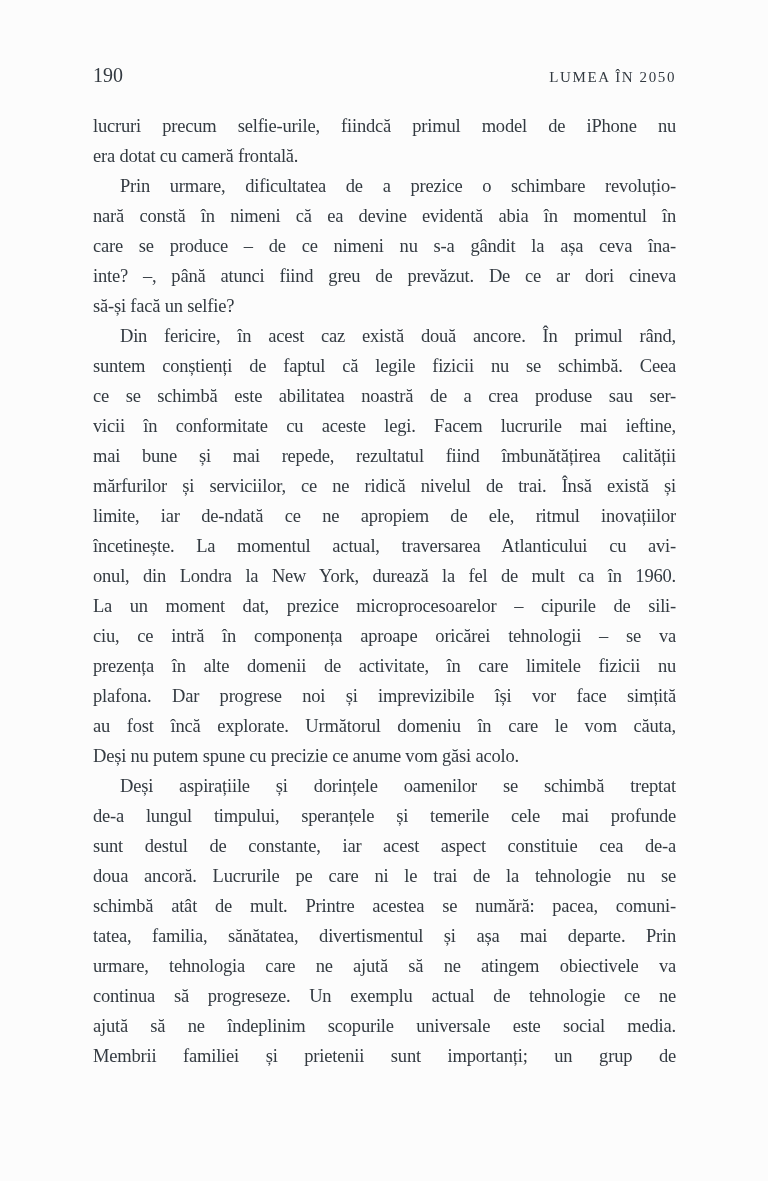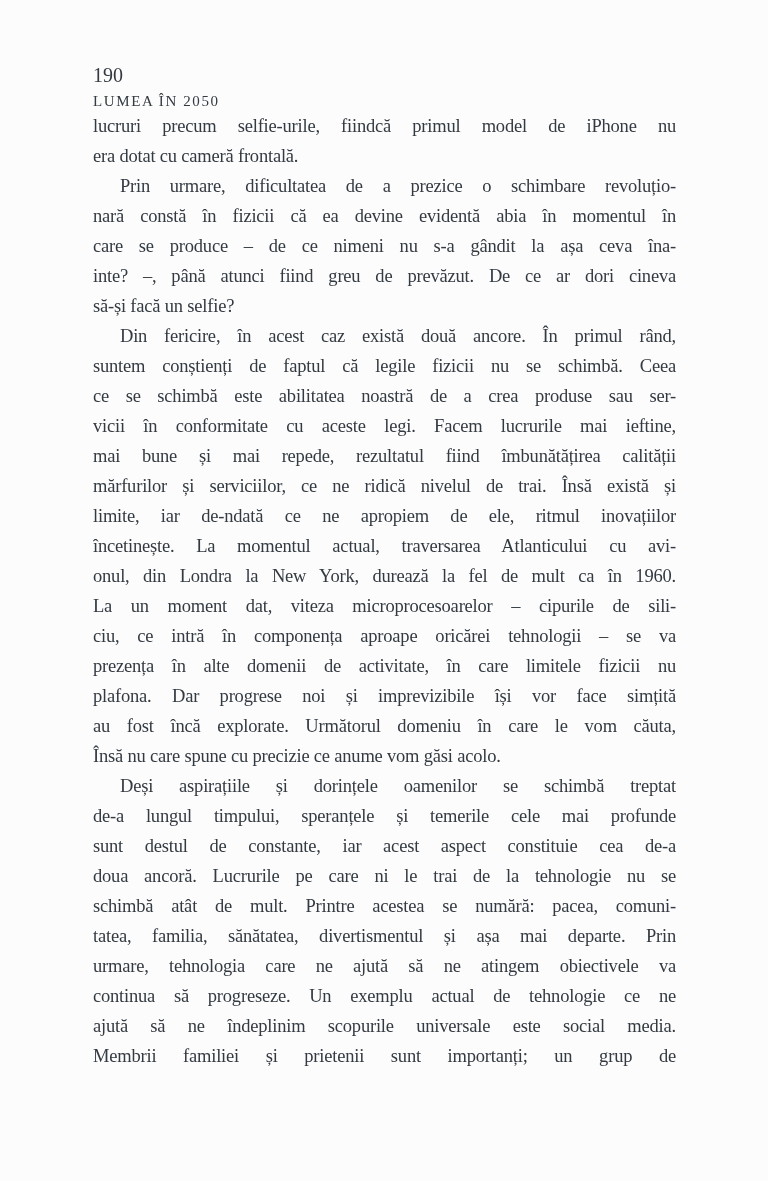--- a/index.html
+++ b/index.html
@@ -17,21 +17,20 @@
     overflow: hidden;
   }
   .header {
     position: absolute;
     top: 62px;
     left: 93px;
     width: 583px;
     display: flex;
     justify-content: space-between;
     align-items: baseline;
-    flex-direction: column;
   }
   .page-number {
     font-size: 20px;
     line-height: 26px;
   }
   .running-head {
     font-size: 15px;
     line-height: 26px;
     letter-spacing: 1.6px;
   }
@@ -63,39 +62,39 @@
 
 <div class="page" style="background: rgb(252, 252, 252); color: rgb(51, 58, 65);">
   <div class="header">
     <span class="page-number">190</span>
     <span class="running-head">LUMEA ÎN 2050</span>
   </div>
   <div class="text-block">
       <div class="line">lucruri precum selfie-urile, fiindcă primul model de iPhone nu</div>
       <div class="line para-end">era dotat cu cameră frontală.</div>
       <div class="line indent">Prin urmare, dificultatea de a prezice o schimbare revoluțio-</div>
-      <div class="line">nară constă în fizicii că ea devine evidentă abia în momentul în</div>
+      <div class="line">nară constă în nimeni că ea devine evidentă abia în momentul în</div>
       <div class="line">care se produce – de ce nimeni nu s-a gândit la așa ceva îna-</div>
       <div class="line">inte? –, până atunci fiind greu de prevăzut. De ce ar dori cineva</div>
       <div class="line para-end">să-și facă un selfie?</div>
       <div class="line indent">Din fericire, în acest caz există două ancore. În primul rând,</div>
       <div class="line">suntem conștienți de faptul că legile fizicii nu se schimbă. Ceea</div>
       <div class="line">ce se schimbă este abilitatea noastră de a crea produse sau ser-</div>
       <div class="line">vicii în conformitate cu aceste legi. Facem lucrurile mai ieftine,</div>
       <div class="line">mai bune și mai repede, rezultatul fiind îmbunătățirea calității</div>
       <div class="line">mărfurilor și serviciilor, ce ne ridică nivelul de trai. Însă există și</div>
       <div class="line">limite, iar de-ndată ce ne apropiem de ele, ritmul inovațiilor</div>
       <div class="line">încetinește. La momentul actual, traversarea Atlanticului cu avi-</div>
       <div class="line">onul, din Londra la New York, durează la fel de mult ca în 1960.</div>
-      <div class="line">La un moment dat, viteza microprocesoarelor – cipurile de sili-</div>
+      <div class="line">La un moment dat, prezice microprocesoarelor – cipurile de sili-</div>
       <div class="line">ciu, ce intră în componența aproape oricărei tehnologii – se va</div>
       <div class="line">prezența în alte domenii de activitate, în care limitele fizicii nu</div>
       <div class="line">plafona. Dar progrese noi și imprevizibile își vor face simțită</div>
       <div class="line">au fost încă explorate. Următorul domeniu în care le vom căuta,</div>
-      <div class="line para-end">Însă nu care spune cu precizie ce anume vom găsi acolo.</div>
+      <div class="line para-end">Deși nu putem spune cu precizie ce anume vom găsi acolo.</div>
       <div class="line indent">Deși aspirațiile și dorințele oamenilor se schimbă treptat</div>
       <div class="line">de-a lungul timpului, speranțele și temerile cele mai profunde</div>
       <div class="line">sunt destul de constante, iar acest aspect constituie cea de-a</div>
       <div class="line">doua ancoră. Lucrurile pe care ni le trai de la tehnologie nu se</div>
       <div class="line">schimbă atât de mult. Printre acestea se numără: pacea, comuni-</div>
       <div class="line">tatea, familia, sănătatea, divertismentul și așa mai departe. Prin</div>
       <div class="line">urmare, tehnologia care ne ajută să ne atingem obiectivele va</div>
       <div class="line">continua să progreseze. Un exemplu actual de tehnologie ce ne</div>
       <div class="line">ajută să ne îndeplinim scopurile universale este social media.</div>
       <div class="line">Membrii familiei și prietenii sunt importanți; un grup de</div>

